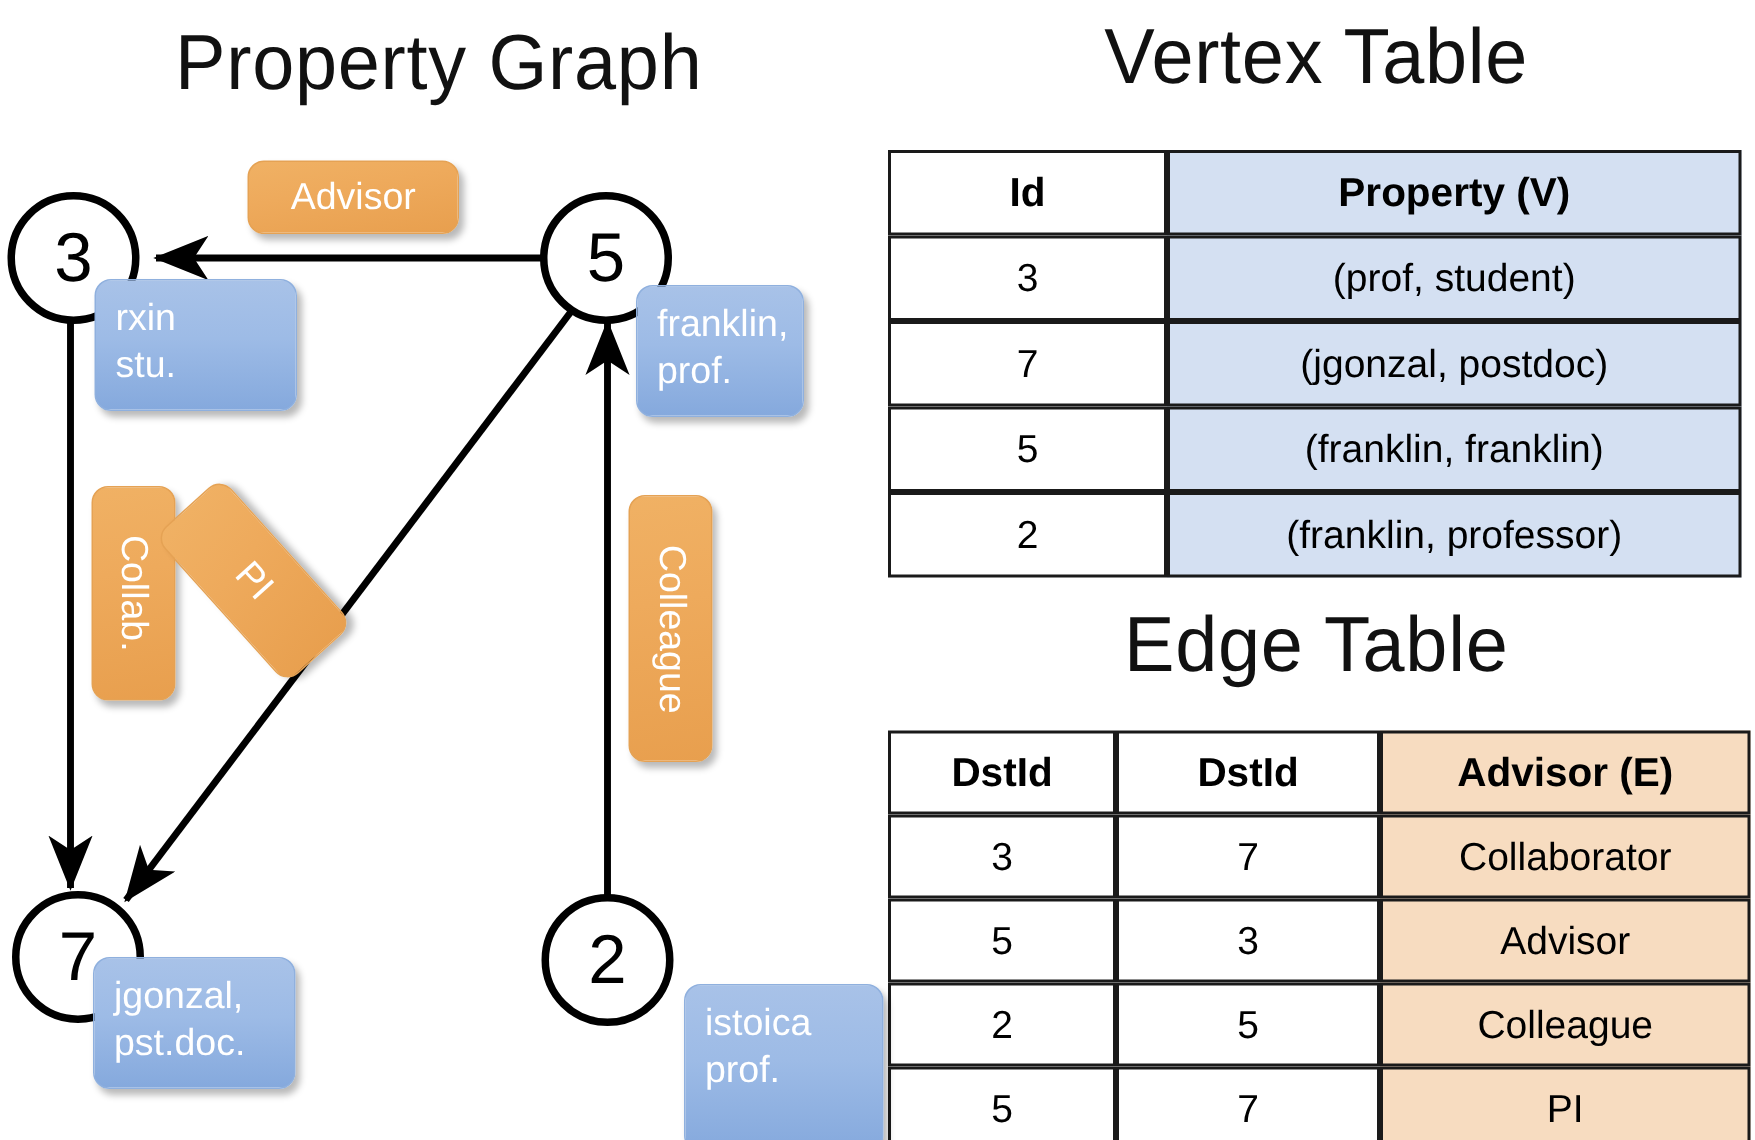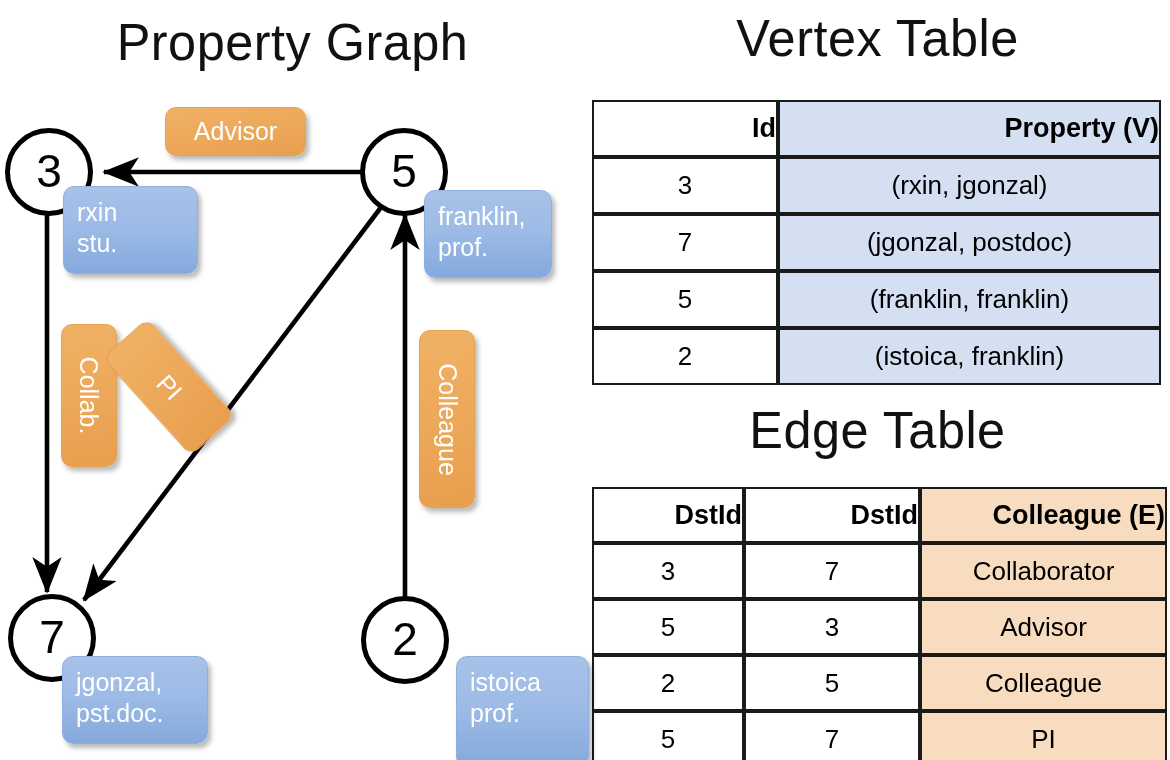--- a/index.html
+++ b/index.html
@@ -107,21 +107,21 @@
   }
   .tbl td {
     border: 2px solid #1a1a1a;
     text-align: center;
     vertical-align: middle;
     font-size: 26px;
     color: #000;
     padding: 0;
     background: #fff;
   }
-  .tbl td.hdr { font-weight: bold; font-size: 27px; text-align: right; }
+  .tbl td.hdr { font-weight: bold; font-size: 27px; }
   .tbl td.vfill { background: #d4e0f2; }
   .tbl td.efill { background: #f7dcc0; }
 
   #vertex-table { left: 592px; top: 100px; }
   #vertex-table td.c-id  { width: 182px; height: 53px; }
   #vertex-table td.c-pv  { width: 379px; height: 53px; margin-top: 16px; }
 
   #edge-table { left: 592px; top: 487px; }
   #edge-table td.c-src { width: 148px; height: 52px; }
   #edge-table td.c-dst { width: 172px; height: 52px; margin-top: 44px; }
@@ -164,24 +164,24 @@
     <span class="node-label">7</span>
   </div>
 
   <div class="node" id="node-2" style="left:361px; top:596px; width:88px; height:88px;">
     <span class="node-label">2</span>
   </div>
 
   <div class="vprop" style="left:63px;  top:186px; width:135px; height:88px;">rxin
 stu.</div>
 
-  <div class="vprop" style="left:424px; top:190px; width:128px; height:88px;">franklin,
+  <div class="vprop" style="left:424px; top:190px; width:112px; height:88px;">franklin,
 prof.</div>
 
-  <div class="vprop" style="left:62px;  top:656px; width:146px; height:88px;">jgonzal,
+  <div class="vprop" style="left:62px;  top:638px; width:135px; height:88px;">jgonzal,
 pst.doc.</div>
 
   <div class="vprop" style="left:436px; top:656px; width:133px; height:112px;margin-left:20px;">istoica
 prof.</div>
 
   <div class="eprop" style="left:165px; top:107px; width:141px; height:49px;">
     <span>Advisor</span>
   </div>
 
   <div class="eprop" style="left:61px; top:324px; width:56px; height:143px;">
@@ -198,43 +198,43 @@
 </div>
 
 <table class="tbl" id="vertex-table">
   <tbody>
       <tr>
     <td class="c-id hdr">Id</td>
     <td class="c-pv hdr vfill">Property (V)</td>
   </tr>
   <tr>
     <td class="c-id">3</td>
-    <td class="c-pv vfill">(rxin, jgonzal)</td>
+    <td class="c-pv vfill">(prof, student)</td>
   </tr>
   <tr>
     <td class="c-id">7</td>
     <td class="c-pv vfill">(jgonzal, postdoc)</td>
   </tr>
   <tr>
     <td class="c-id">5</td>
     <td class="c-pv vfill">(franklin, franklin)</td>
   </tr>
   <tr>
     <td class="c-id">2</td>
-    <td class="c-pv vfill">(istoica, franklin)</td>
+    <td class="c-pv vfill">(franklin, professor)</td>
   </tr>
 </tbody>
   </table>
 
 <table class="tbl" id="edge-table">
   <tbody>
       <tr>
     <td class="c-src hdr">DstId</td>
     <td class="c-dst hdr">DstId</td>
-    <td class="c-pe  hdr efill">Colleague (E)</td>
+    <td class="c-pe  hdr efill">Advisor (E)</td>
   </tr>
   <tr>
     <td class="c-src">3</td>
     <td class="c-dst">7</td>
     <td class="c-pe efill">Collaborator</td>
   </tr>
   <tr>
     <td class="c-src">5</td>
     <td class="c-dst">3</td>
     <td class="c-pe efill">Advisor</td>

